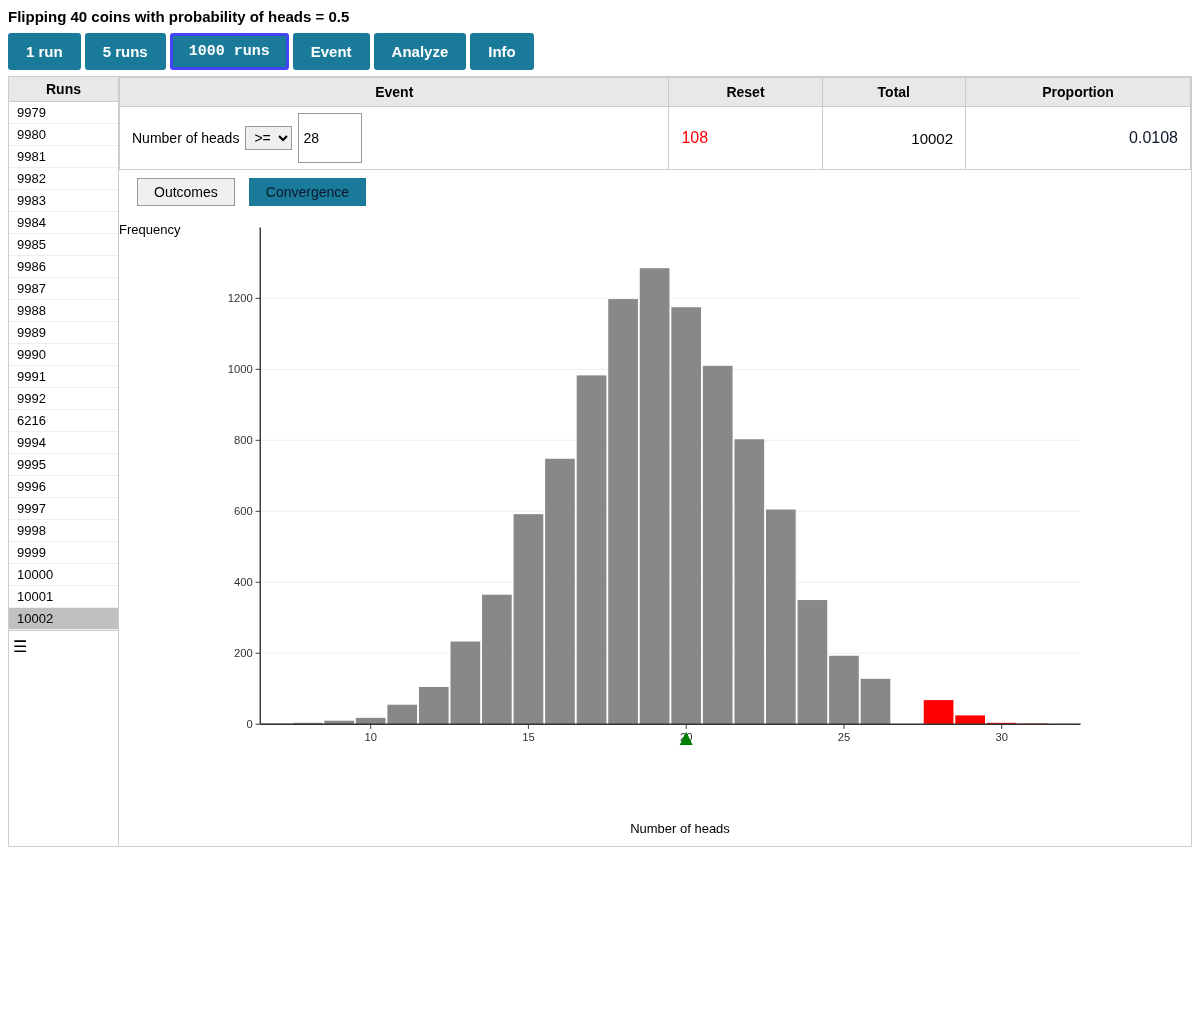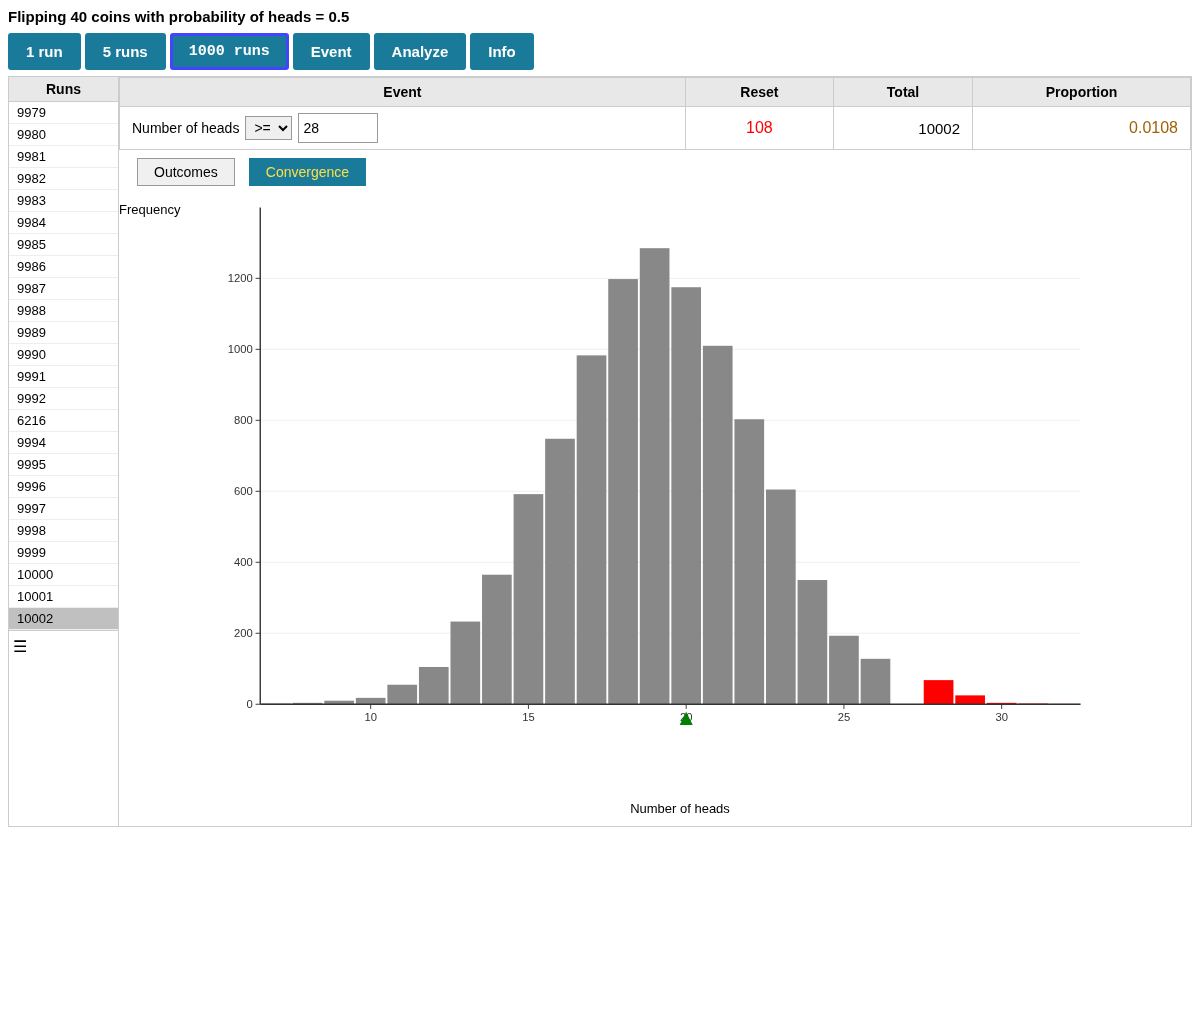--- a/index.html
+++ b/index.html
@@ -66,50 +66,50 @@
       padding: 6px 16px;
       text-align: center;
       font-weight: bold;
     }
     .data-table td {
       border: 1px solid #ccc;
       padding: 6px 12px;
       vertical-align: middle;
     }
     .data-table .event-cell { text-align: left; }
-    .data-table .count-cell { text-align: center; color: red; font-size: 16px; }
+    .data-table .count-cell { text-align: left; color: red; font-size: 16px; }
     .data-table .total-cell { text-align: right; font-size: 15px; }
-    .data-table .proportion-cell { text-align: right; color: #a16207; font-size: 16px; }
+    .data-table .proportion-cell { text-align: right; color: #0f172a; font-size: 16px; }
 
     .event-row { display: flex; align-items: center; gap: 6px; }
     .event-select {
       padding: 2px 4px;
       font-size: 14px;
       border: 1px solid #999;
     }
     .event-input {
-      width: 80px;
-      padding: 6px 4px;
+      width: 64px;
+      padding: 16px 4px;
       font-size: 14px;
       border: 1px solid #999;
     }
 
     .view-buttons { display: flex; gap: 6px; padding: 8px 10px; }
     .view-btn {
       padding: 5px 16px;
       font-size: 14px;
       cursor: pointer;
       border: 1px solid #999;
       background: #f0f0f0;
       border-radius: 0;
       margin-left: 8px;
     }
     .view-btn.active {
       background: #1a7a9a;
-      color: #fde047;
+      color: #0f172a;
       border: 1px solid #1a7a9a;
     }
 
     .chart-area {
       padding: 4px 10px 10px 10px;
       position: relative;
     }
     .chart-label-y {
       font-size: 13px;
       position: absolute;

